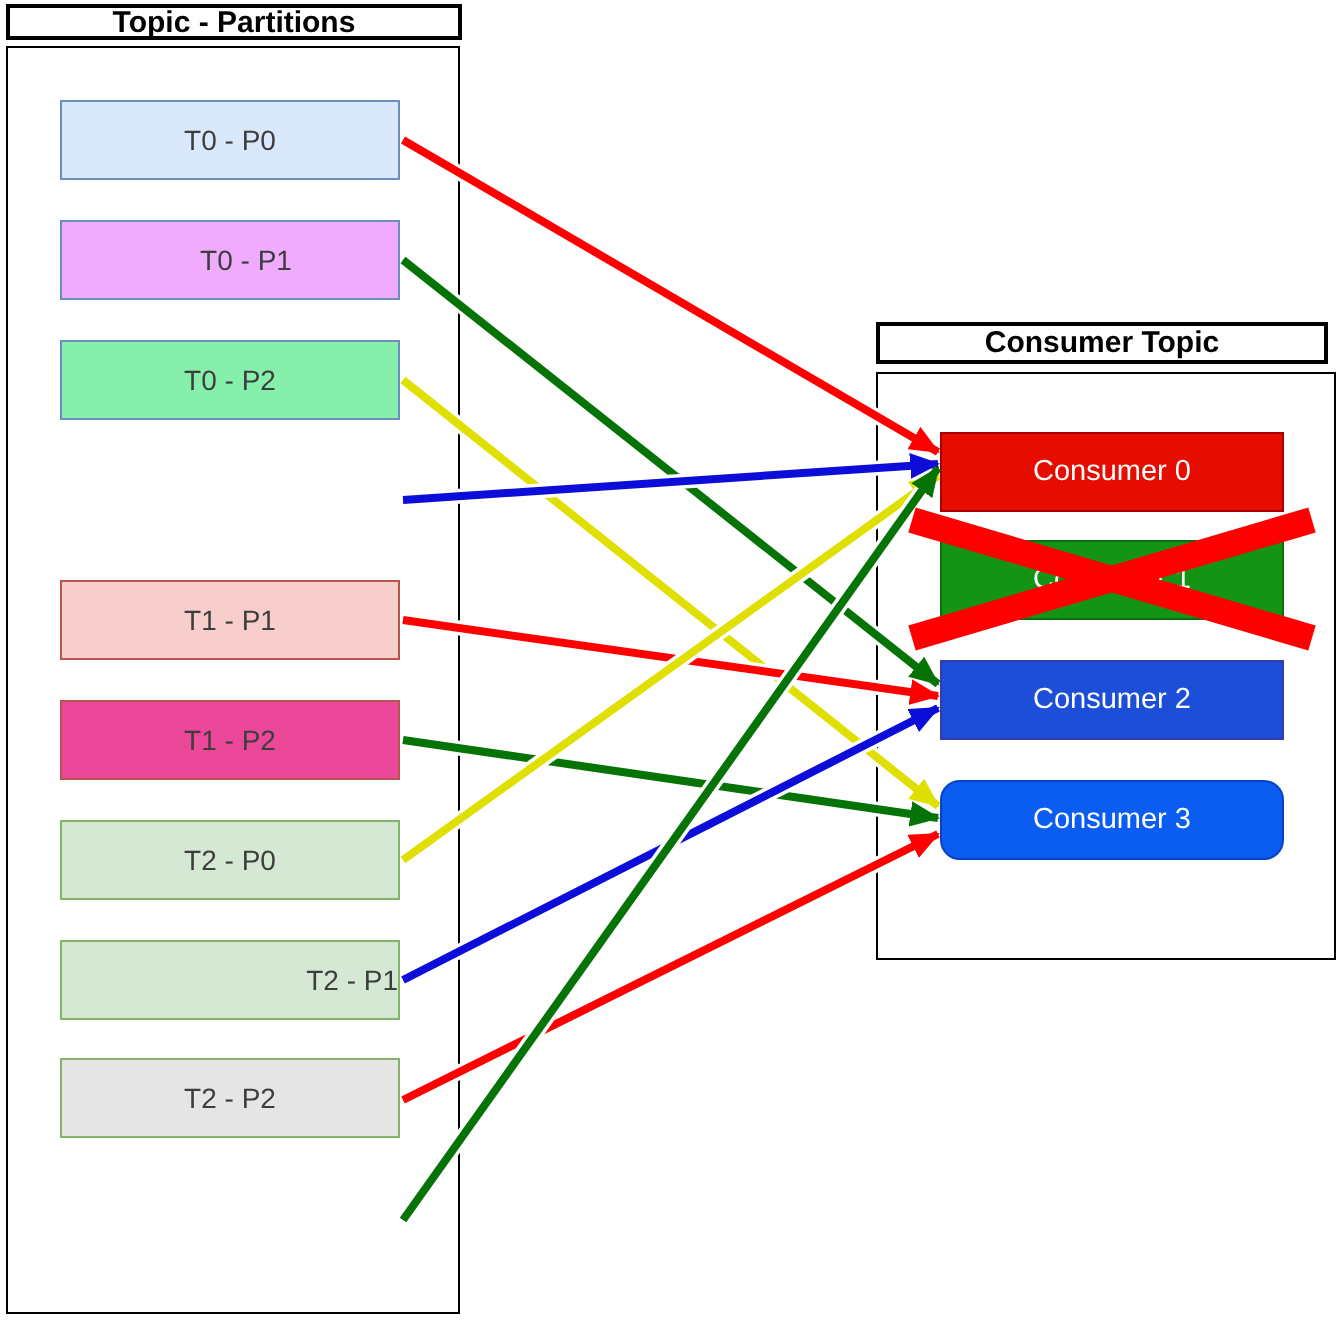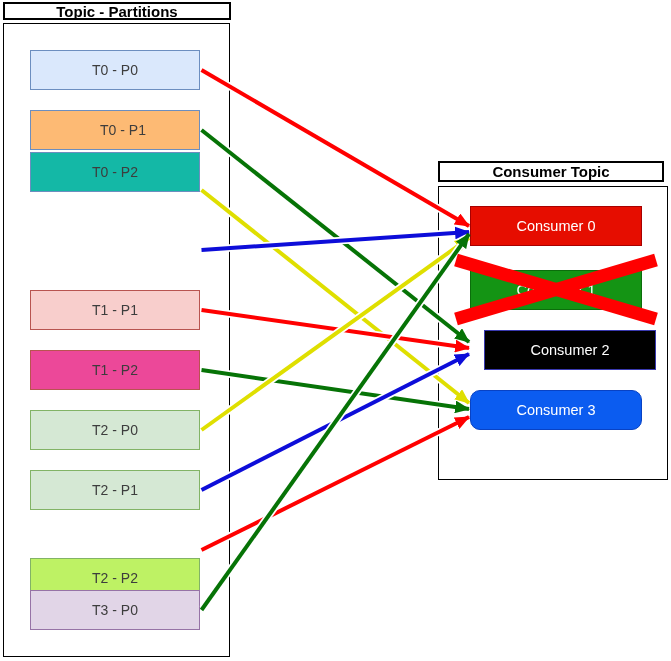--- a/index.html
+++ b/index.html
@@ -41,51 +41,48 @@
 
   <div class="ptitle" style="left:438px;top:161px;width:226px;height:21px;">
     <span>Consumer Topic</span>
   </div>
 
   <div class="frame" style="left:438px;top:186px;width:230px;height:294px;"></div>
 
 <div class="pbox" style="left: 30px; top: 50px; width: 170px; height: 40px; background: rgb(218, 232, 252); border-color: rgb(108, 142, 191);">
       <span>T0 - P0</span>
     </div>
-    <div class="pbox" style="left: 30px; top: 110px; width: 170px; height: 40px; background: #fdba74; border-color: rgb(108, 142, 191); padding-left: 16px;">
+    <div class="pbox" style="left: 30px; top: 110px; width: 170px; height: 40px; background: #f0abfc; border-color: rgb(108, 142, 191); padding-left: 16px;">
       <span>T0 - P1</span>
     </div>
-    <div class="pbox" style="left: 30px; top: 152px; width: 170px; height: 40px; background: #14b8a6; border-color: rgb(108, 142, 191);">
+    <div class="pbox" style="left: 30px; top: 170px; width: 170px; height: 40px; background: #86efac; border-color: rgb(108, 142, 191);">
       <span>T0 - P2</span>
     </div>
     <div class="pbox" style="left: 30px; top: 290px; width: 170px; height: 40px; background: rgb(248, 206, 204); border-color: rgb(184, 84, 80);">
       <span>T1 - P1</span>
     </div>
     <div class="pbox" style="left: 30px; top: 350px; width: 170px; height: 40px; background: #ec4899; border-color: rgb(184, 84, 80);">
       <span>T1 - P2</span>
     </div>
     <div class="pbox" style="left: 30px; top: 410px; width: 170px; height: 40px; background: rgb(213, 232, 212); border-color: rgb(130, 179, 102);">
       <span>T2 - P0</span>
     </div>
-    <div class="pbox" style="left: 30px; top: 470px; width: 170px; height: 40px; background: rgb(213, 232, 212); border-color: rgb(130, 179, 102);">
+    <div class="pbox" style="left: 30px; top: 470px; width: 170px; height: 40px; background: rgb(213, 232, 212); border-color: rgb(130, 179, 102); justify-content: flex-end;">
       <span>T2 - P1</span>
     </div>
-    <div class="pbox" style="left: 30px; top: 558px; width: 170px; height: 40px; background: #bef264; border-color: rgb(130, 179, 102);">
+    <div class="pbox" style="left: 30px; top: 529px; width: 170px; height: 40px; background: #e5e5e5; border-color: rgb(130, 179, 102);">
       <span>T2 - P2</span>
     </div>
-    <div class="pbox" style="left: 30px; top: 590px; width: 170px; height: 40px; background: rgb(225, 213, 231); border-color: rgb(150, 115, 166);">
-      <span>T3 - P0</span>
-    </div>
-    <div class="cbox" style="left: 470px; top: 206px; width: 172px; height: 40px; background: rgb(230, 13, 0); border-color: rgb(168, 0, 0);">
+    <div class="cbox" style="left: 470px; top: 216px; width: 172px; height: 40px; background: rgb(230, 13, 0); border-color: rgb(168, 0, 0);">
       <span>Consumer 0</span>
     </div>
     <div class="cbox" style="left: 470px; top: 270px; width: 172px; height: 40px; background: rgb(20, 148, 20); border-color: rgb(11, 110, 11);">
       <span>Consumer 1</span>
     </div>
-    <div class="cbox" style="left: 484px; top: 330px; width: 172px; height: 40px; background: #000000; border-color: rgb(57, 57, 176);">
+    <div class="cbox" style="left: 470px; top: 330px; width: 172px; height: 40px; background: #1d4ed8; border-color: rgb(57, 57, 176);">
       <span>Consumer 2</span>
     </div>
     <div class="cbox" style="left: 470px; top: 390px; width: 172px; height: 40px; background: rgb(11, 92, 240); border-color: rgb(8, 66, 196); border-radius: 10px;">
       <span>Consumer 3</span>
     </div>
     <svg id="edges" width="671" height="661">
       <defs>
         <marker id="ah0" viewBox="0 0 14 12" refX="13" refY="6" markerWidth="15" markerHeight="13" markerUnits="userSpaceOnUse" orient="auto">
           <path d="M0,0 L14,6 L0,12 Z" fill="#ff0000"></path>
         </marker>

